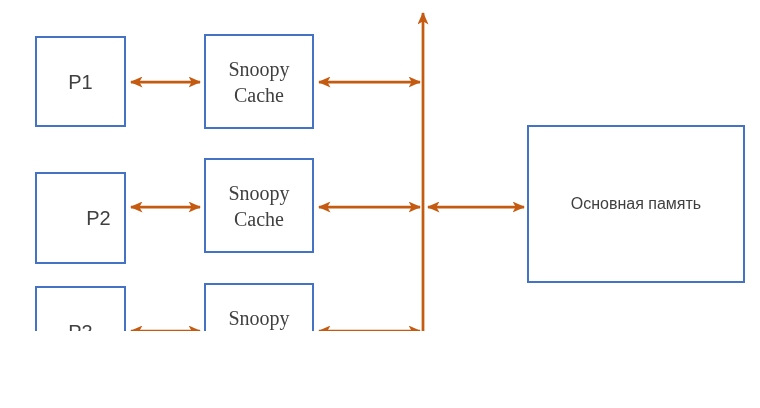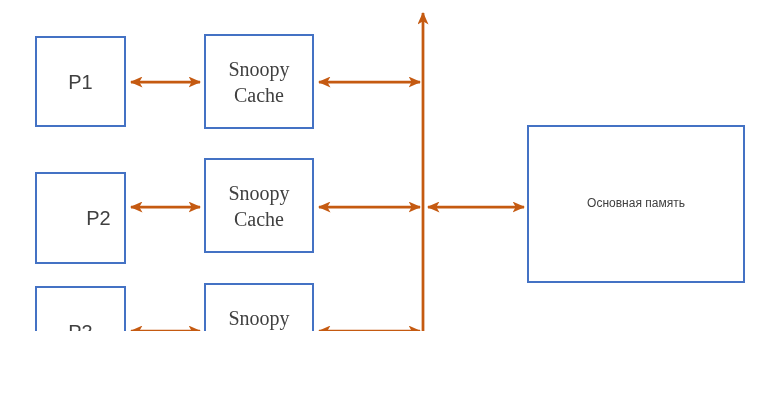--- a/index.html
+++ b/index.html
@@ -44,21 +44,21 @@
     color: var(--text, #404040);
     font-size: 20px;
     line-height: 1.3;
   }
   .cache-box span {
     display: inline-block;
     max-width: 80px; 
     font-family: Liberation Serif, serif;
   }
   .memory-box {
-    font-size: 12px;
+    font-size: 16px;
   }
 </style>
 </head>
 <body>
 
 <div class="canvas">
 
   <svg class="connections" viewBox="0 0 760 408" xmlns="http://www.w3.org/2000/svg">
     <defs>
       <marker id="arw" markerUnits="userSpaceOnUse" markerWidth="13" markerHeight="11" refX="11.5" refY="5.5" orient="auto-start-reverse">

